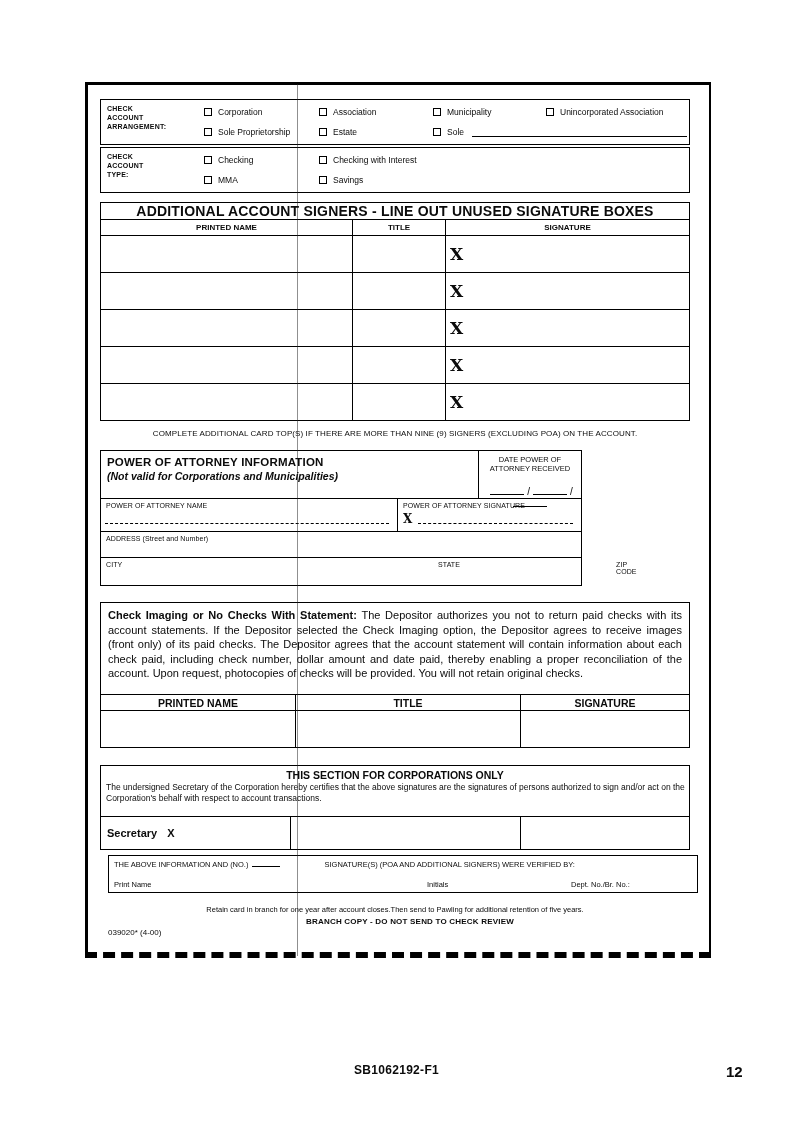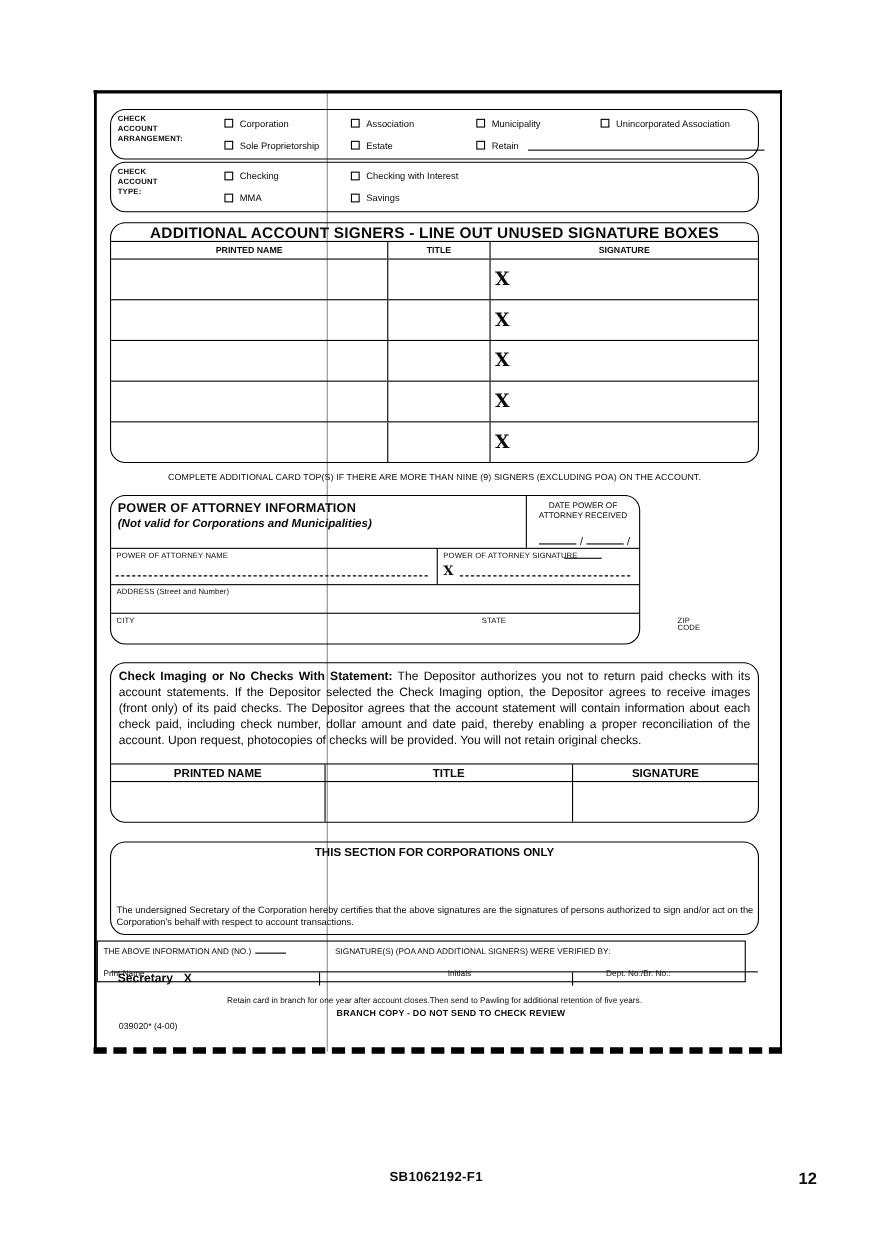--- a/index.html
+++ b/index.html
@@ -11,21 +11,21 @@
   .form-box {
     position: absolute; left: 85px; top: 82px; width: 626px; height: 876px;
     border-left: 3px solid #000; border-top: 3px solid #000;
     border-right: 2px solid #000; border-bottom: 6px dashed #000;
     background: #fff;
   }
   .fold {
     position: absolute; left: 297px; top: 84px; width: 1px; height: 872px;
     background: #1f1f1f; opacity: .5; z-index: 6;
   }
-  .abs { position: absolute; border-radius: 14px; }
+  .abs { position: absolute; }
   .bordered { border: 1.5px solid #000; }
 
   
   .cb { position: absolute; display: flex; align-items: center; gap: 6px; font-size: 8.5px; white-space: nowrap; }
   .cb .box { width: 8px; height: 8px; border: 1.3px solid #000; display: inline-block; flex: 0 0 auto; background: #fff; }
   .col1 { left: 103px; } .col2 { left: 218px; } .col3 { left: 332px; } .col4 { left: 445px; }
   .r1 { top: 7px; } .r2 { top: 27px; }
   .other-line { display: inline-block; width: 215px; border-bottom: 1px solid #000; height: 9px; margin-left: 2px; }
 
   .sec-label { position: absolute; left: 6px; top: 4px; font-size: 7px; font-weight: bold; line-height: 9px; letter-spacing: .2px; }
@@ -75,30 +75,30 @@
   .imaging { left: 12px; top: 517px; width: 590px; height: 146px; display: flex; flex-direction: column; }
   .img-par { padding: 5px 7px 3px 7px; font-size: 11px; line-height: 14.6px; text-align: justify; }
   .img-lead { font-weight: bold; margin-top: 28px; }
   .img-head { display: flex; height: 17px; border-top: 1.5px solid #000; border-bottom: 1.5px solid #000; font-size: 10.5px; font-weight: bold; margin-top: auto; }
   .ic1 { width: 195px; border-right: 1.5px solid #000; display: flex; align-items: center; justify-content: center; }
   .ic2 { width: 225px; border-right: 1.5px solid #000; display: flex; align-items: center; justify-content: center; }
   .ic3 { flex: 1; display: flex; align-items: center; justify-content: center; }
   .img-row { display: flex; height: 36px; }
 
   
-  .corp { left: 12px; top: 680px; width: 590px; height: 85px; display: flex; flex-direction: column; gap: 40px; }
+  .corp { left: 12px; top: 680px; width: 590px; height: 85px; display: flex; flex-direction: column; }
   .corp-title { text-align: center; font-weight: bold; font-size: 10.5px; margin-top: 3px; }
   .corp-body { font-size: 8.5px; line-height: 10.5px; padding: 1px 4px 0 5px; }
   .corp-row { margin-top: auto; display: flex; height: 33px; border-top: 1.5px solid #000; font-size: 11px; font-weight: bold; }
   .cc1 { width: 190px; border-right: 1.5px solid #000; display: flex; align-items: center; padding-left: 6px; gap: 10px; }
   .cc2 { width: 230px; border-right: 1.5px solid #000; }
   .cc3 { flex: 1; display: flex; align-items: center; padding-left: 5px; }
 
   
-  .verify { left: 0; top: 770px; width: 590px; height: 38px; position: absolute; }
+  .verify { left: 20px; top: 770px; width: 590px; height: 38px; position: absolute; }
   .v-line1 { position: absolute; left: 5px; top: 3px; right: 5px; font-size: 7.5px; white-space: nowrap; }
   .v-blank { display: inline-block; width: 28px; border-bottom: 1px solid #000; height: 8px; margin: 0 4px; }
   .v-part2 { margin-left: 40px; }
   .v-print { position: absolute; left: 5px; bottom: 3px; font-size: 7.5px; }
   .v-init { position: absolute; left: 318px; bottom: 3px; font-size: 7.5px; }
   .v-dept { position: absolute; left: 462px; bottom: 3px; font-size: 7.5px; }
 
   .retain { left: 12px; top: 820px; width: 590px; text-align: center; font-size: 7.5px; }
   .branch-copy { left: 218px; top: 832px; font-size: 8px; font-weight: bold; letter-spacing: .2px; }
   .form-code { left: 20px; top: 843px; font-size: 8px; }
@@ -139,21 +139,21 @@
       <div class="cb col1 r2">
         <span class="box"></span>
         <span>Sole Proprietorship</span>
       </div>
       <div class="cb col2 r2">
         <span class="box"></span>
         <span>Estate</span>
       </div>
       <div class="cb col3 r2">
         <span class="box"></span>
-        <span>Retain</span>
+        <span>Sole</span>
         <span class="other-line"></span>
       </div>
     </div>
 
     <div class="abs bordered acct-type">
       <div class="sec-label">
         <div>CHECK</div>
         <div>ACCOUNT</div>
         <div>TYPE:</div>
       </div>

